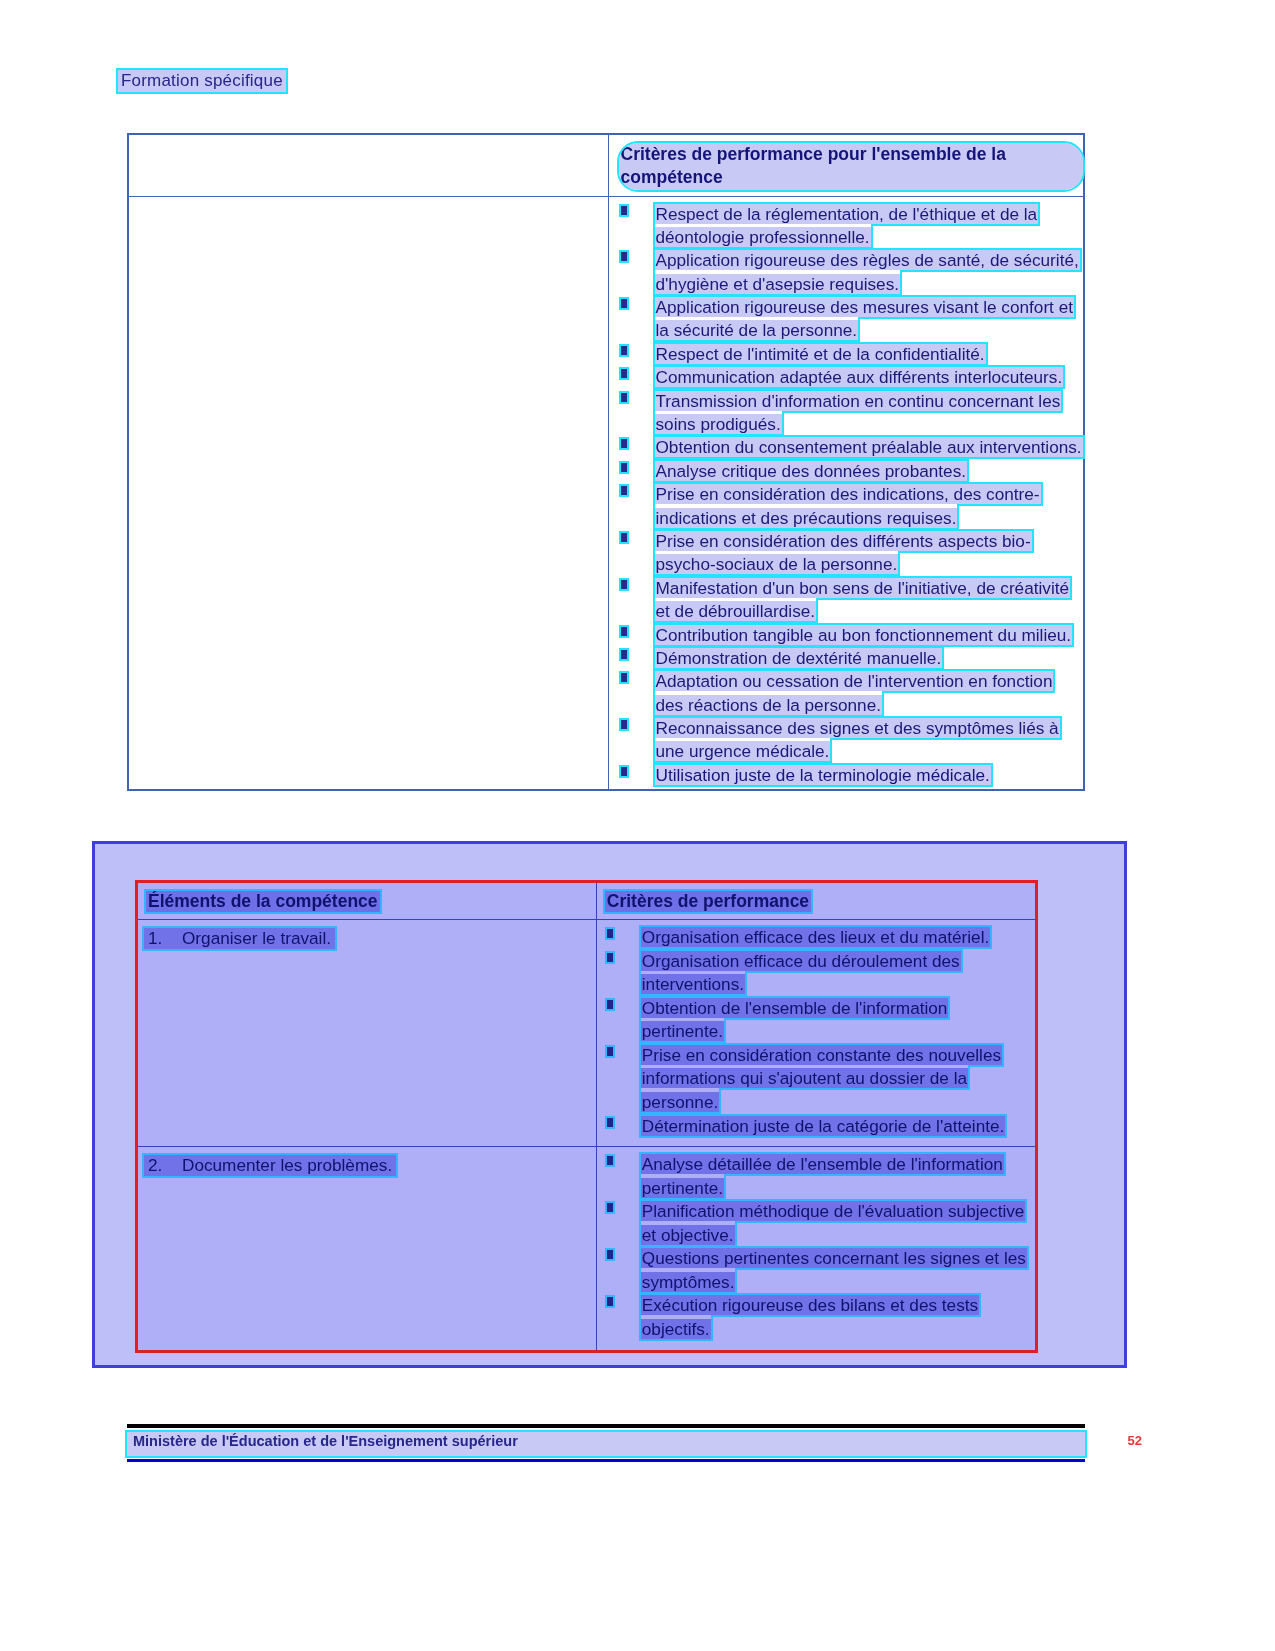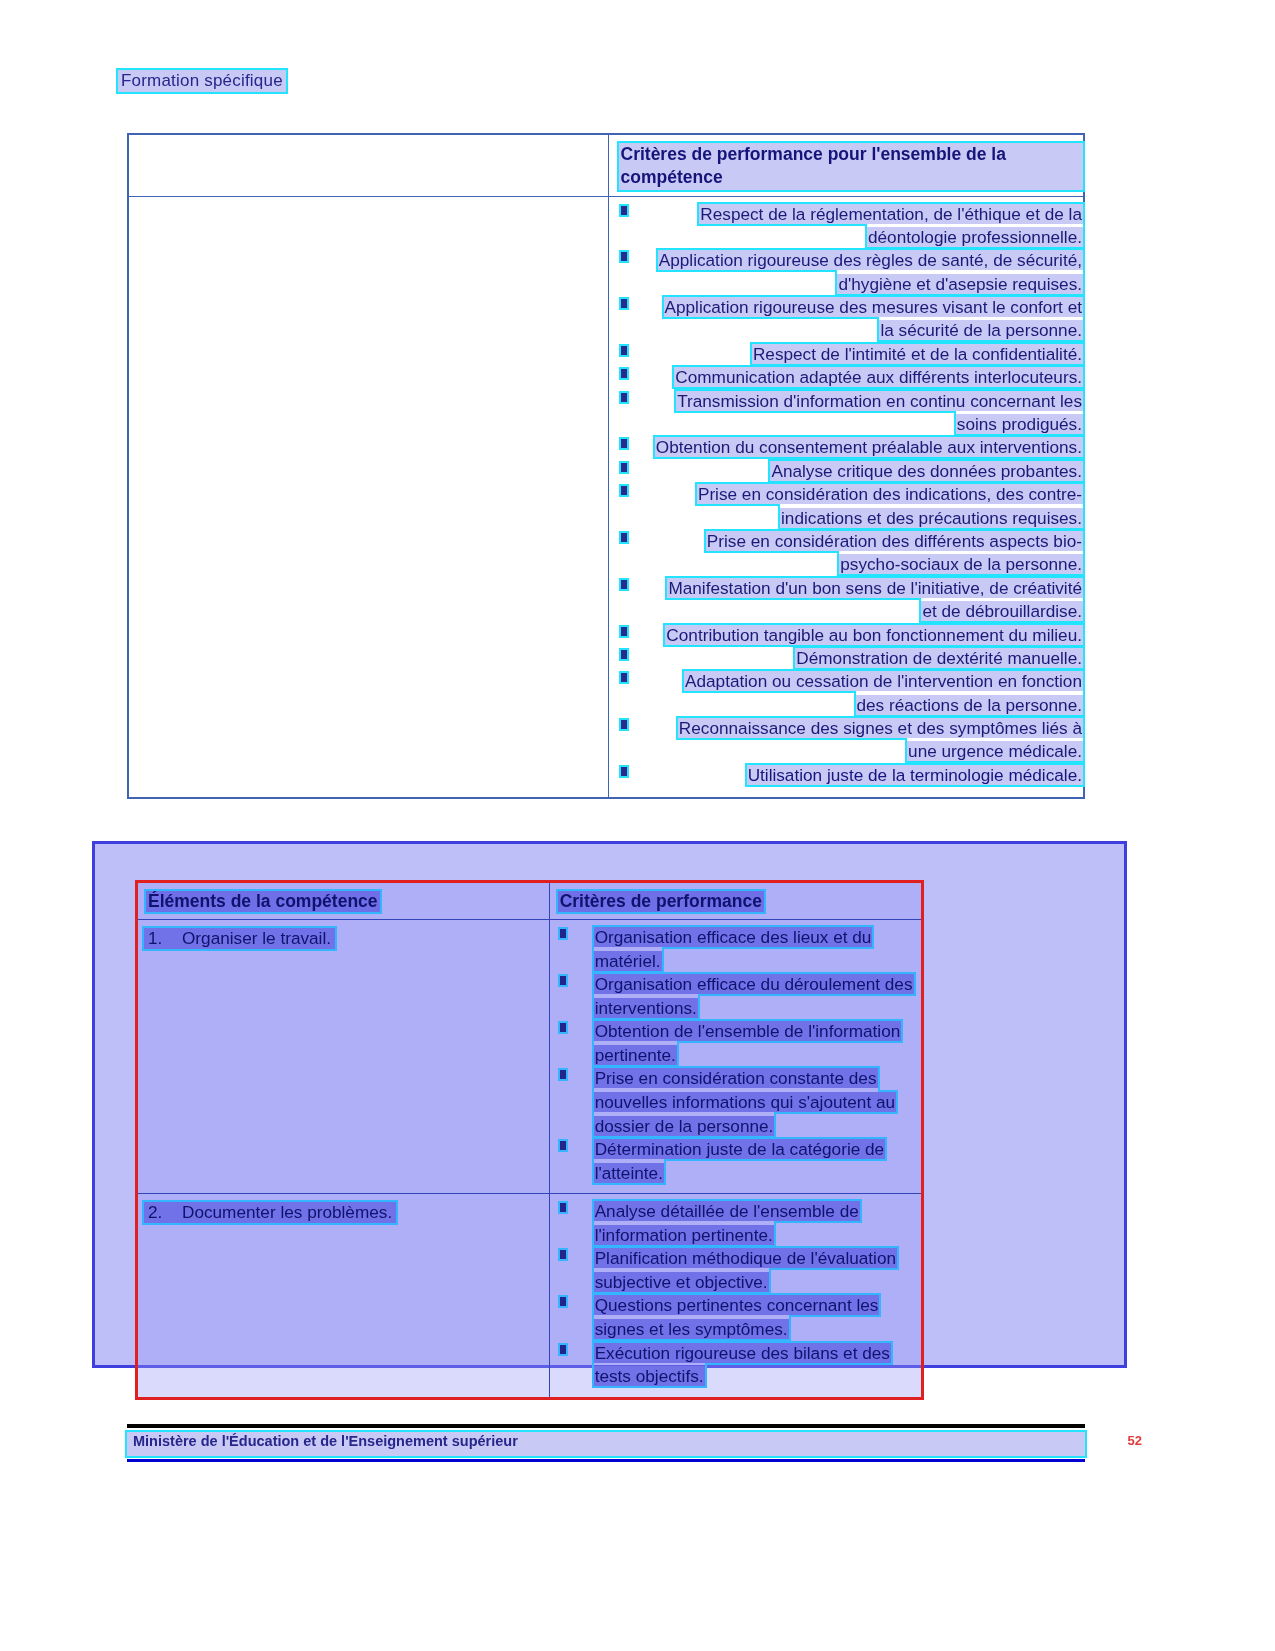--- a/index.html
+++ b/index.html
@@ -48,27 +48,27 @@
   .col-title {
     display: inline-block;
     font-size: 17.5px;
     font-weight: bold;
     line-height: 1.33;
     color: #14147a;
     background: #c9c9f5;
     outline: 2px solid #22e4ff;
     margin: 8px 0 0 10px;
     padding: 0 2px;
+    border-radius: 19px;
   }
 
   ul.crit-list {
     list-style: none;
     margin: 6px 0 0 0;
-    padding: 0 0 10px 0;
-    text-align: right;
+    padding: 0 0 2px 0;
   }
   ul.crit-list li {
     position: relative;
     margin: 0 0 0 10px;
     padding: 0 0 0 36px;
     font-size: 17.2px;
     line-height: 1.36;
     color: #1a1a78;
   }
   ul.crit-list li .bullet {
@@ -92,21 +92,21 @@
     left: 92px; top: 841px;
     width: 1035px; height: 527px;
     background: rgba(150,150,245,0.62);
     border: 3px solid #3f3fe0;
   }
 
   
   #table-two {
     position: absolute;
     left: 135px; top: 880px;
-    width: 789px;
+    width: 903px;
     border: 3px solid #e02020;
     border-collapse: collapse;
     background: rgba(150,150,245,0.35);
   }
   #table-two td, #table-two th {
     border: 1px solid #3344b8;
     vertical-align: top;
     padding: 0;
     text-align: left;
     font-weight: normal;

